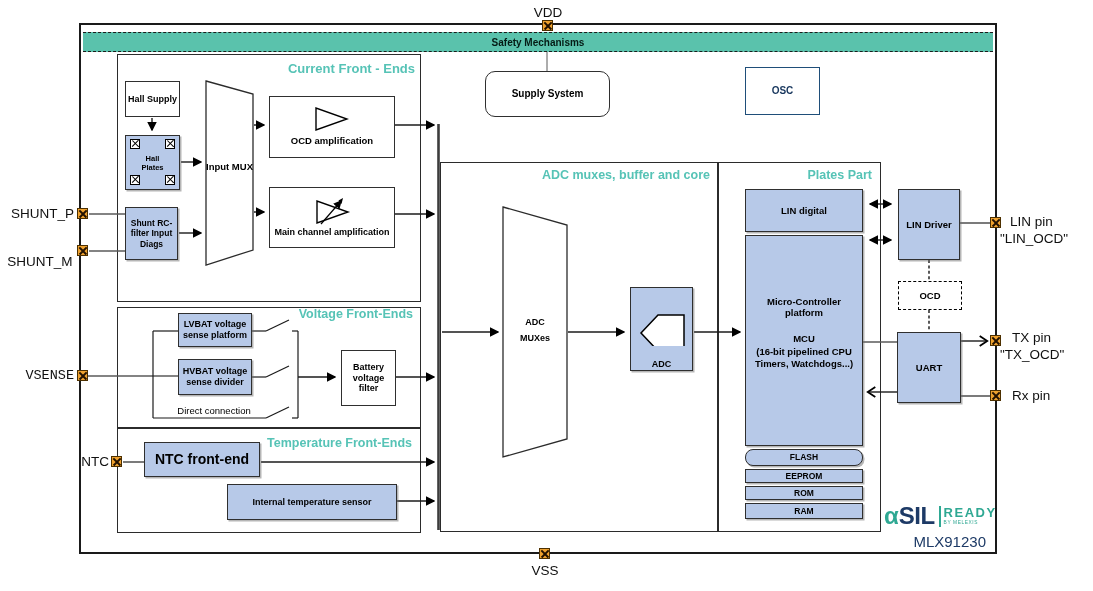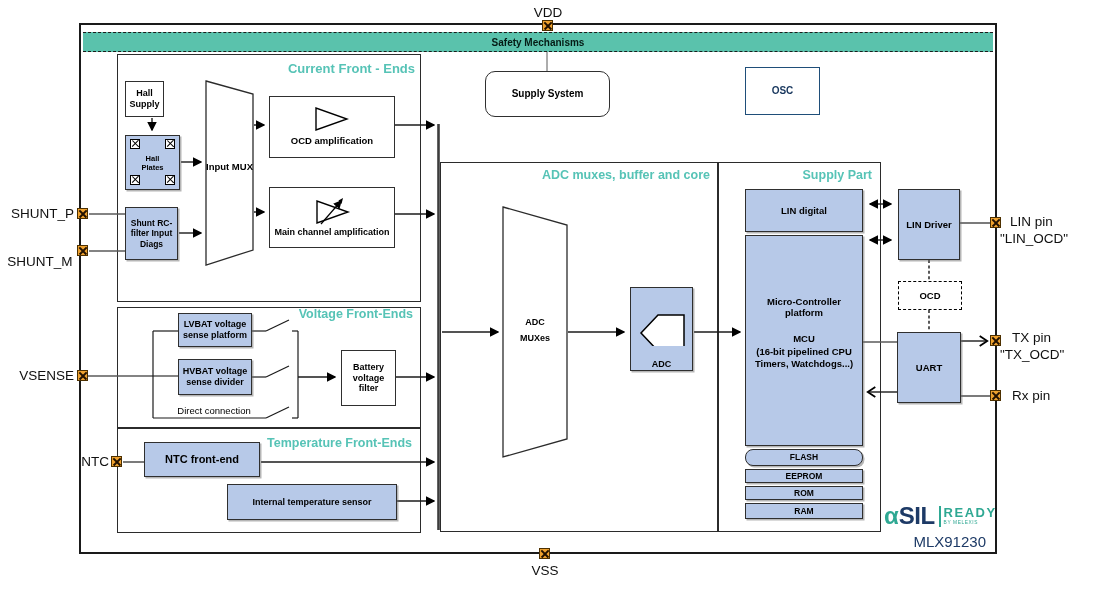--- a/index.html
+++ b/index.html
@@ -121,30 +121,30 @@
     </g>
 
     <polygon points="206,81 253,94 253,250 206,265" fill="#fff" stroke="#2b2b2b" stroke-width="1.3"></polygon>
     <polygon points="503,207 567,225 567,439 503,457" fill="#fff" stroke="#2b2b2b" stroke-width="1.3"></polygon>
   </svg>
 
   <div class="title" style="left:235px;top:61px;width:180px;font-size:13px;">Current Front - Ends</div>
   <div class="title" style="left:235px;top:307px;width:178px;font-size:12.5px;">Voltage Front-Ends</div>
   <div class="title" style="left:230px;top:436px;width:182px;font-size:12.5px;">Temperature Front-Ends</div>
   <div class="title" style="left:440px;top:168px;width:270px;font-size:12.5px;">ADC muxes, buffer and core</div>
-  <div class="title" style="left:700px;top:168px;width:172px;font-size:12.5px;">Supply Part</div>
+  <div class="title" style="left:700px;top:168px;width:172px;font-size:12.5px;">Plates Part</div>
 
   <div class="box" style="left:485px;top:71px;width:125px;height:46px;font-size:10px;border-radius:10px;">
     <span>Supply System</span>
   </div>
   <div class="box" style="left:745px;top:67px;width:75px;height:48px;font-size:10px;border:1.2px solid #1f4e79;color:#17365d;">
     <span>OSC</span>
   </div>
 
-  <div class="box" style="left:125px;top:81px;width:39px;height:36px;font-size:9px;">
+  <div class="box" style="left:125px;top:81px;width:55px;height:36px;font-size:9px;">
     <span>Hall Supply</span>
   </div>
   <div class="box blue" style="left:125px;top:135px;width:55px;height:55px;font-size:7.5px;font-weight:600;">
     <span class="xb" style="left:4px;top:3px;"></span>
     <span class="xb" style="right:4px;top:3px;"></span>
     <span class="xb" style="left:4px;bottom:4px;"></span>
     <span class="xb" style="right:4px;bottom:4px;"></span>
     <span style="width:30px;">Hall Plates</span>
   </div>
   <div class="box blue" style="left:125px;top:207px;width:53px;height:53px;font-size:8.5px;line-height:1.25;">
@@ -171,21 +171,21 @@
     <span style="width:66px;">LVBAT voltage sense platform</span>
   </div>
   <div class="box blue" style="left:178px;top:359px;width:74px;height:36px;font-size:9px;">
     <span style="width:66px;">HVBAT voltage sense divider</span>
   </div>
   <div class="small-lbl" style="left:168px;top:405px;width:92px;font-size:9.5px;">Direct connection</div>
   <div class="box" style="left:341px;top:350px;width:55px;height:56px;font-size:9px;">
     <span style="width:40px;">Battery voltage filter</span>
   </div>
 
-  <div class="box blue" style="left:144px;top:442px;width:116px;height:35px;font-size:11px;">
+  <div class="box blue" style="left:144px;top:442px;width:116px;height:35px;font-size:14px;">
     <span>NTC front-end</span>
   </div>
   <div class="box blue" style="left:227px;top:484px;width:170px;height:36px;font-size:9px;">
     <span>Internal temperature sensor</span>
   </div>
 
   <div class="small-lbl" style="left:513px;top:314px;width:44px;font-size:9px;font-weight:bold;line-height:1.8;">ADC MUXes</div>
   <div class="box blue" style="left:630px;top:287px;width:63px;height:84px;font-size:9px;justify-content:flex-start;padding-top:25px;">
     <svg width="48" height="40">
       <polygon points="46,2 46,38 20,38 3,20 20,2" fill="#fff" stroke="#000" stroke-width="1.5"></polygon>
@@ -230,21 +230,21 @@
   <div class="pin" style="left:77px;top:370px;"></div>
   <div class="pin" style="left:111px;top:456px;"></div>
   <div class="pin" style="left:990px;top:217px;"></div>
   <div class="pin" style="left:990px;top:335px;"></div>
   <div class="pin" style="left:990px;top:390px;"></div>
 
   <div class="lbl" style="left:523px;top:5px;width:50px;text-align:center;">VDD</div>
   <div class="lbl" style="left:520px;top:563px;width:50px;text-align:center;">VSS</div>
   <div class="lbl" style="left:6px;top:206px;width:68px;text-align:right;">SHUNT_P</div>
   <div class="lbl" style="left:6px;top:230px;width:68px;text-align:center;margin-top:24px;">SHUNT_M</div>
-  <div class="lbl" style="left:6px;top:368px;width:68px;text-align:right;">VSENSE</div>
+  <div class="lbl" style="left:6px;top:368px;width:68px;text-align:right;font-family:Liberation Mono, monospace;">VSENSE</div>
   <div class="lbl" style="left:78px;top:454px;width:31px;text-align:right;">NTC</div>
   <div class="lbl" style="left:1010px;top:214px;">LIN pin</div>
   <div class="lbl" style="left:1000px;top:231px;">"LIN_OCD"</div>
   <div class="lbl" style="left:1012px;top:330px;">TX pin</div>
   <div class="lbl" style="left:1000px;top:347px;">"TX_OCD"</div>
   <div class="lbl" style="left:1012px;top:388px;">Rx pin</div>
 
   <div id="logo-row">
     <span id="logo-alpha">α</span>
     <span id="logo-sil">SIL</span>

